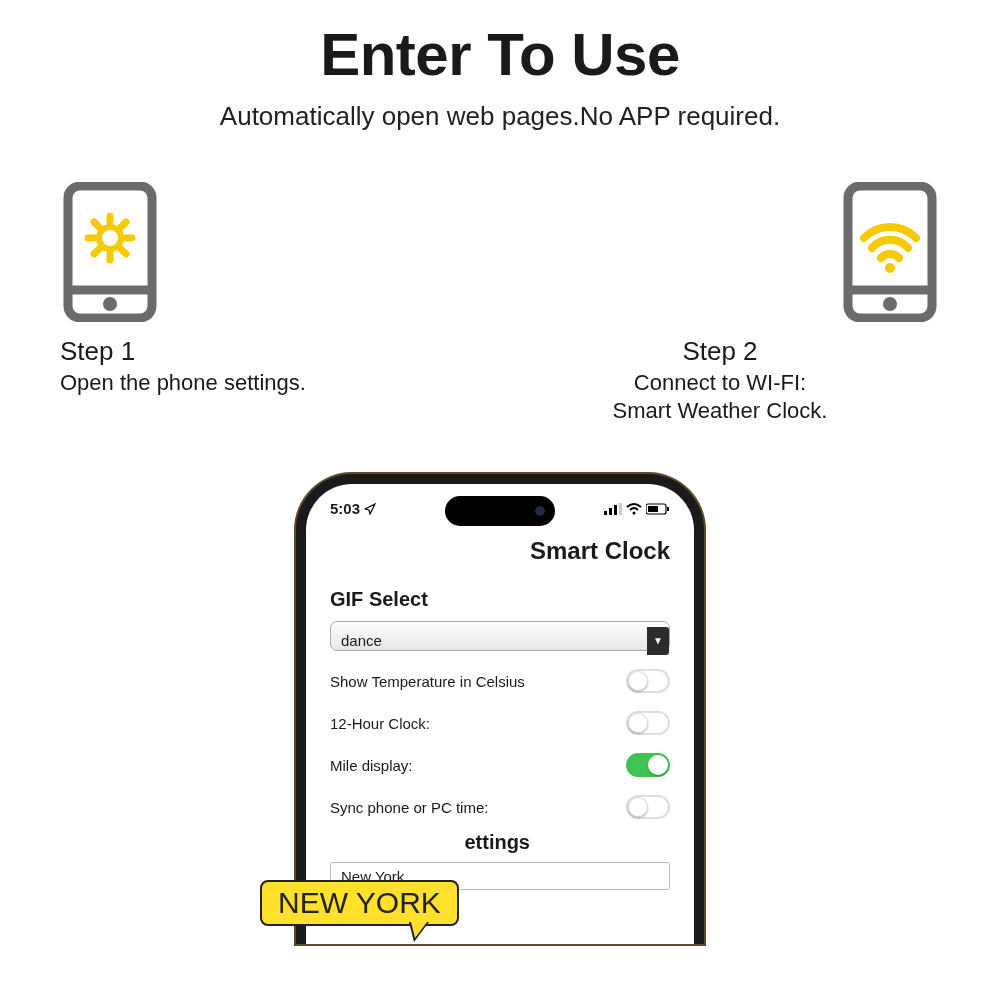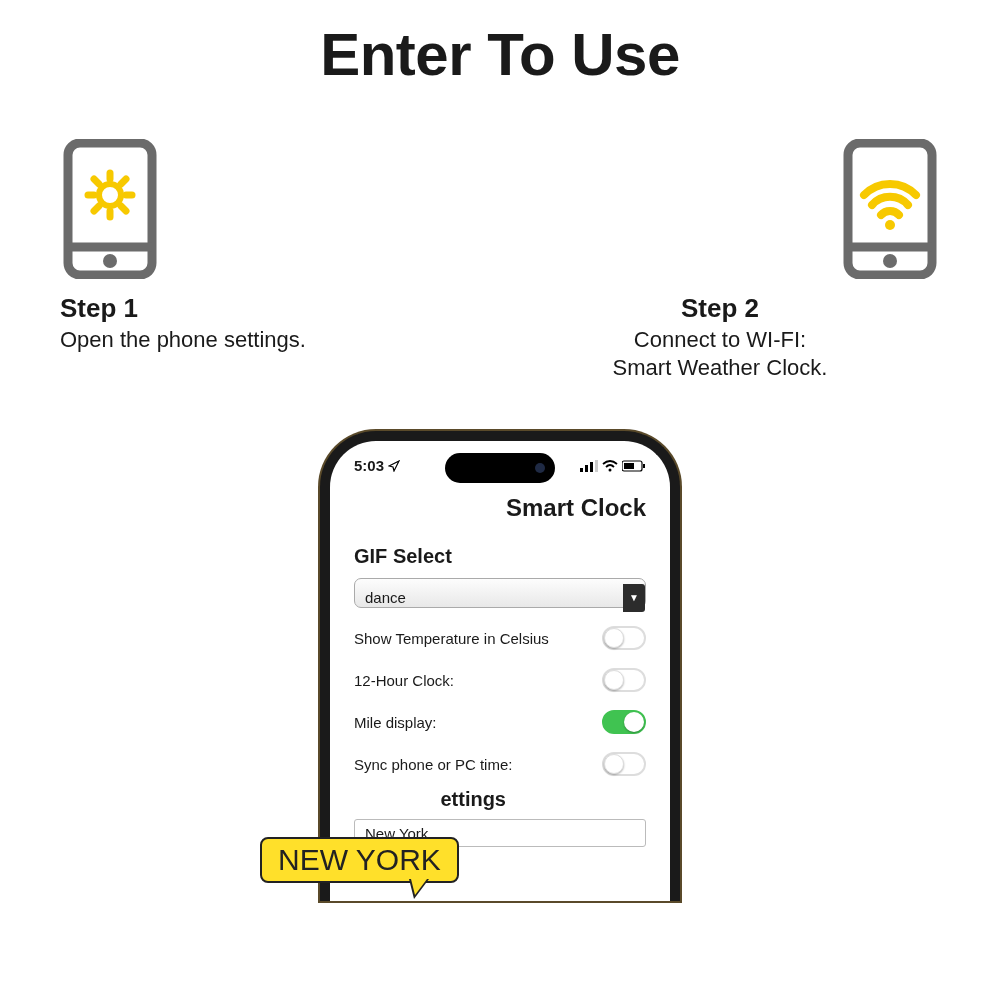--- a/index.html
+++ b/index.html
@@ -40,21 +40,21 @@
     text-align: right;
   }
   .step:first-child { align-items: flex-start; text-align: left; padding-left: 0; }
   .step:last-child { align-items: flex-end; text-align: center; }
   .phone-icon {
     width: 100px;
     height: 140px;
   }
   .step-title {
     font-size: 26px;
-    font-weight: 700;
+    font-weight: 400;
     margin-top: 14px;
   }
   .step-desc {
     font-size: 22px;
     margin-top: 2px;
     line-height: 1.25;
     white-space: pre-line;
   }
   .step:first-child .step-title,
   .step:first-child .step-desc { align-self: flex-start; text-align: left; }
@@ -62,21 +62,21 @@
   .step:last-child .step-desc { align-self: center; text-align: center; }
 
   
   .mockup-wrap {
     display: flex;
     justify-content: center;
     margin-top: 30px;
     position: relative;
   }
   .phone {
-    width: 360px;
+    width: 408px;
     height: 470px;
     border: 10px solid #1a1a1a;
     border-bottom: none;
     border-radius: 56px 56px 0 0;
     background: #fff;
     position: relative;
     overflow: hidden;
     box-shadow: 0 0 0 2px #5a4a2a;
   }
   .phone::before {
@@ -243,20 +243,21 @@
     border-left: 5px solid transparent;
     border-right: 15px solid transparent;
     border-top: 20px solid #222;
   }
 </style>
 </head>
 <body>
 
 <div class="container">
   <h1 class="title">Enter To Use</h1>
+  <p class="subtitle">Automatically open web pages.No APP required.</p>
 
   <div class="steps">
 
     <div class="step">
       <svg class="phone-icon" viewBox="0 0 100 140">
         <rect x="8" y="4" width="84" height="132" rx="12" fill="none" stroke="#6b6b6b" stroke-width="9"></rect>
         <line x1="8" y1="108" x2="92" y2="108" stroke="#6b6b6b" stroke-width="9"></line>
         <circle cx="50" cy="122" r="7" fill="#6b6b6b"></circle>
         <g transform="translate(50,56)">
           <circle r="11" fill="none" stroke="#f7c900" stroke-width="6"></circle>

